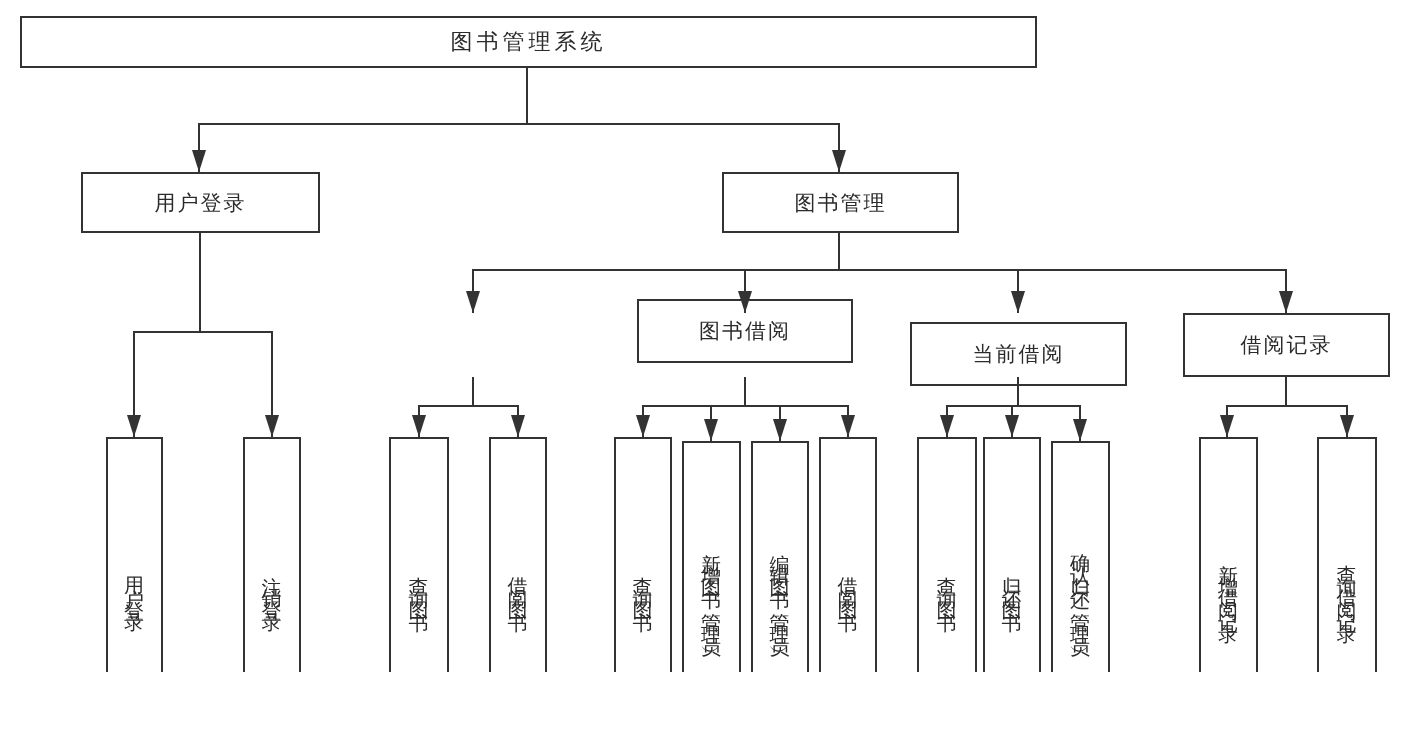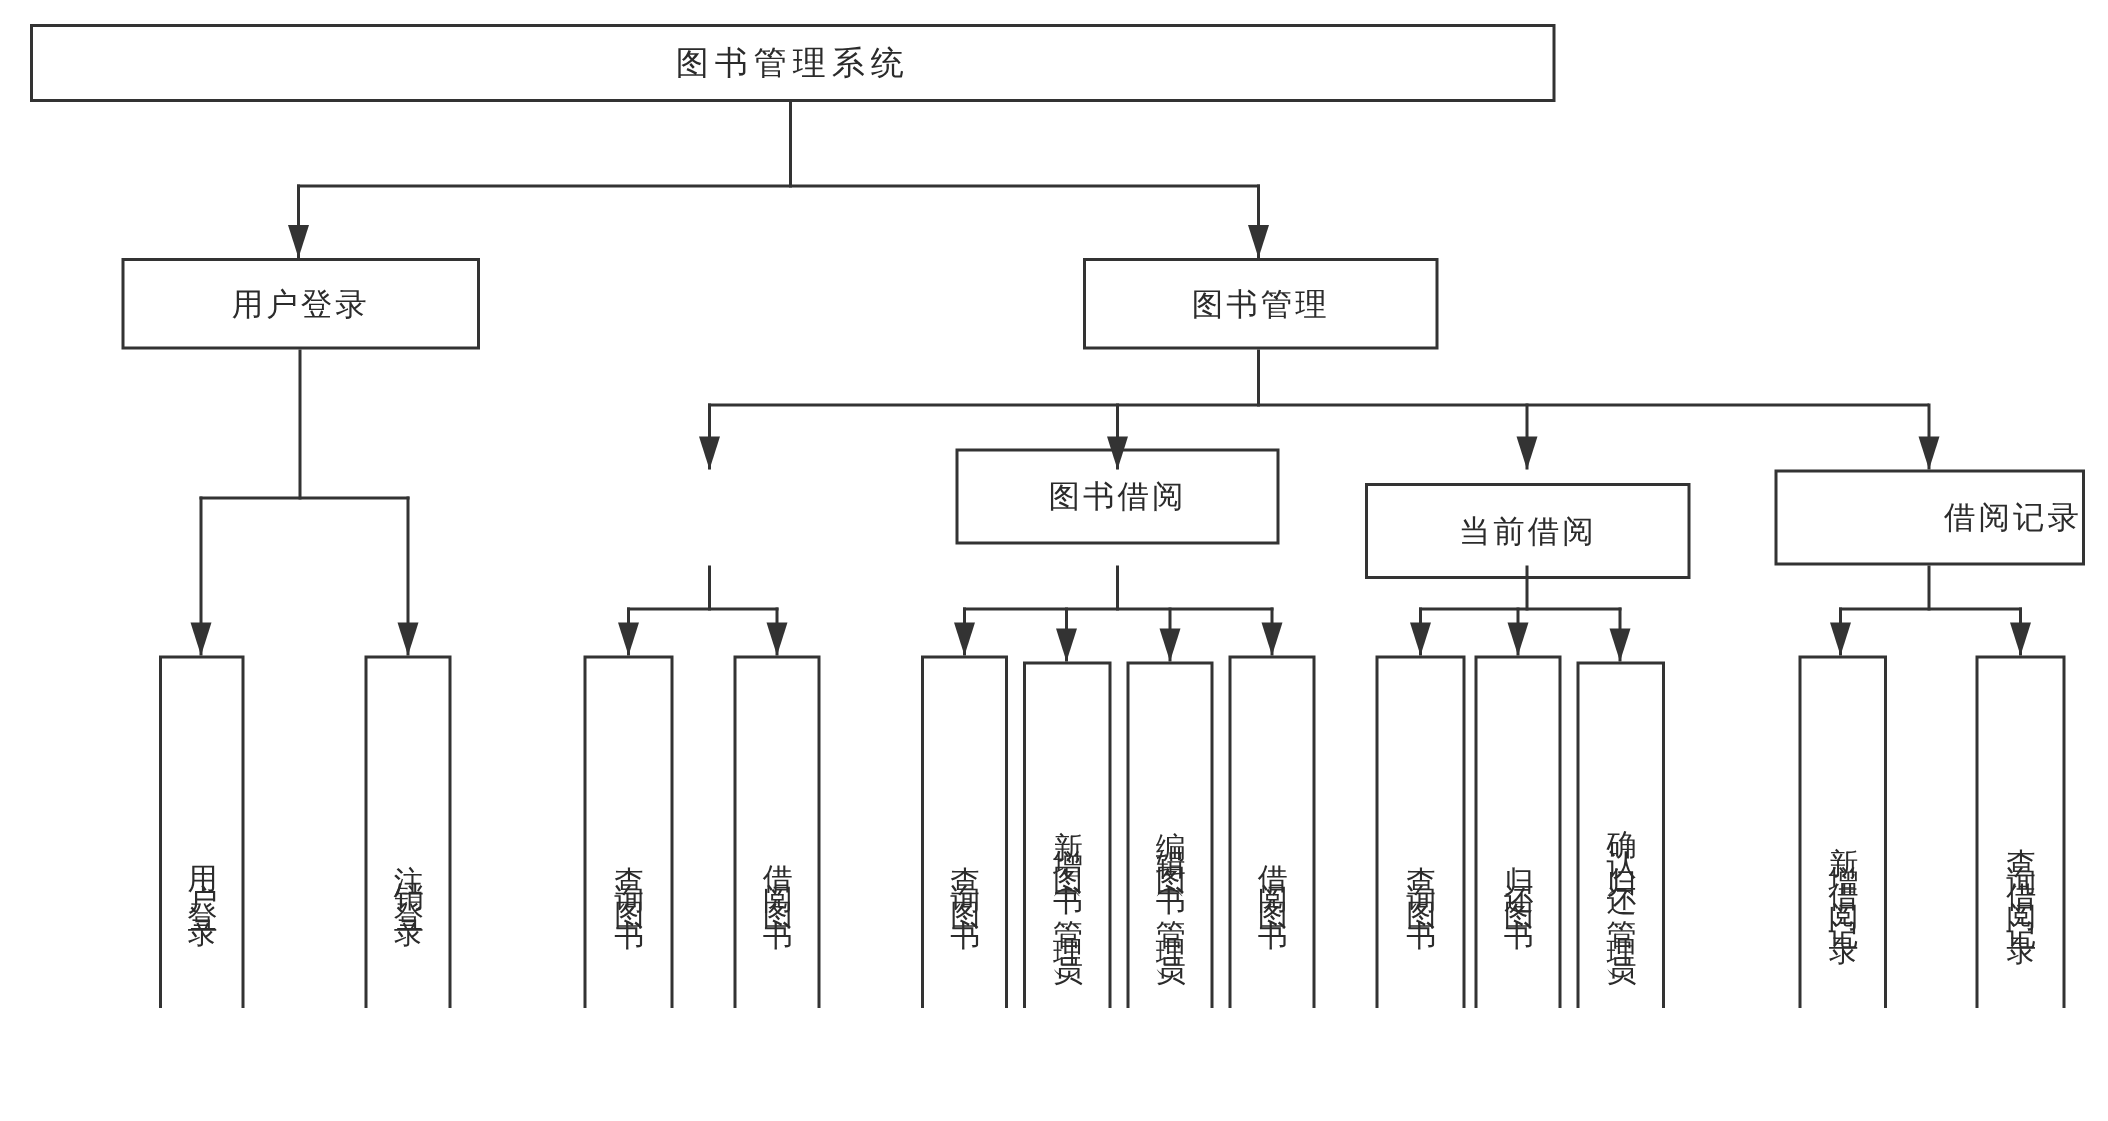--- a/index.html
+++ b/index.html
@@ -67,21 +67,21 @@
   <div class="box hnode" style="left:722px; top:172px; width:237px; height:61px;">
     <span>图书管理</span>
   </div>
 
   <div class="box hnode" style="left:637px; top:299px; width:216px; height:64px;">
     <span>图书借阅</span>
   </div>
   <div class="box hnode" style="left:910px; top:322px; width:217px; height:64px;">
     <span>当前借阅</span>
   </div>
-  <div class="box hnode" style="left:1183px; top:313px; width:207px; height:64px;justify-content:flex-end;">
+  <div class="box hnode" style="left:1183px; top:313px; width:207px; height:64px;">
     <span>借阅记录</span>
   </div>
 
   <div class="box vnode" style="left:106px; top:437px; width:57px; height:296px;">
     <span>用户登录</span>
   </div>
   <div class="box vnode" style="left:243px; top:437px; width:58px; height:296px;">
     <span>注销登录</span>
   </div>
 

